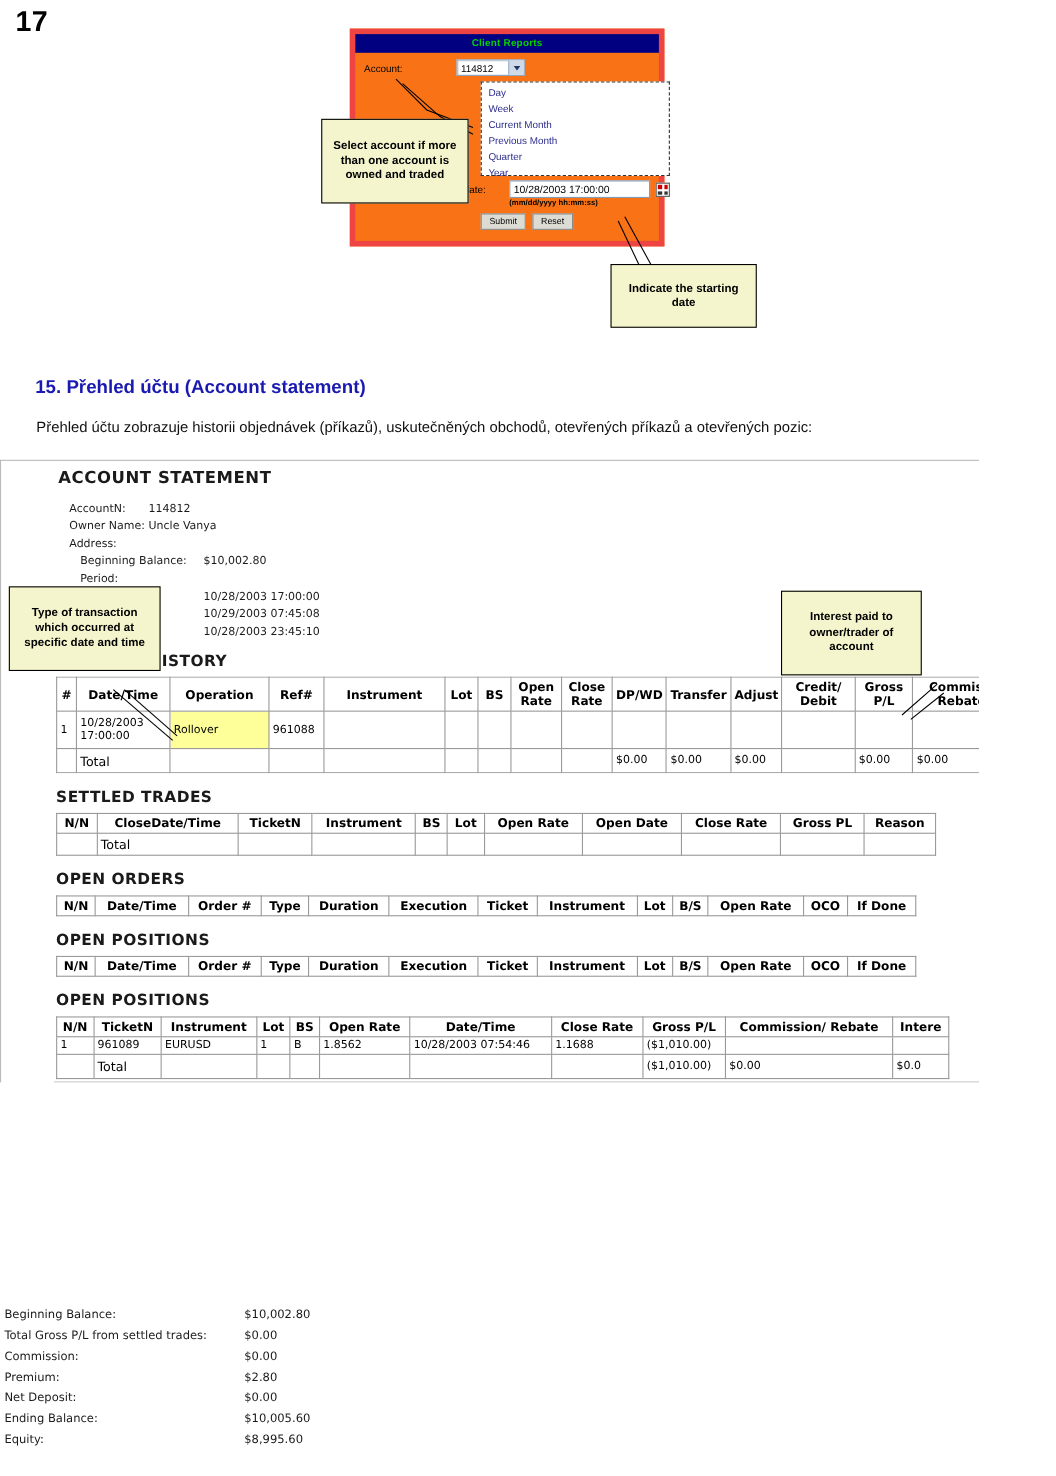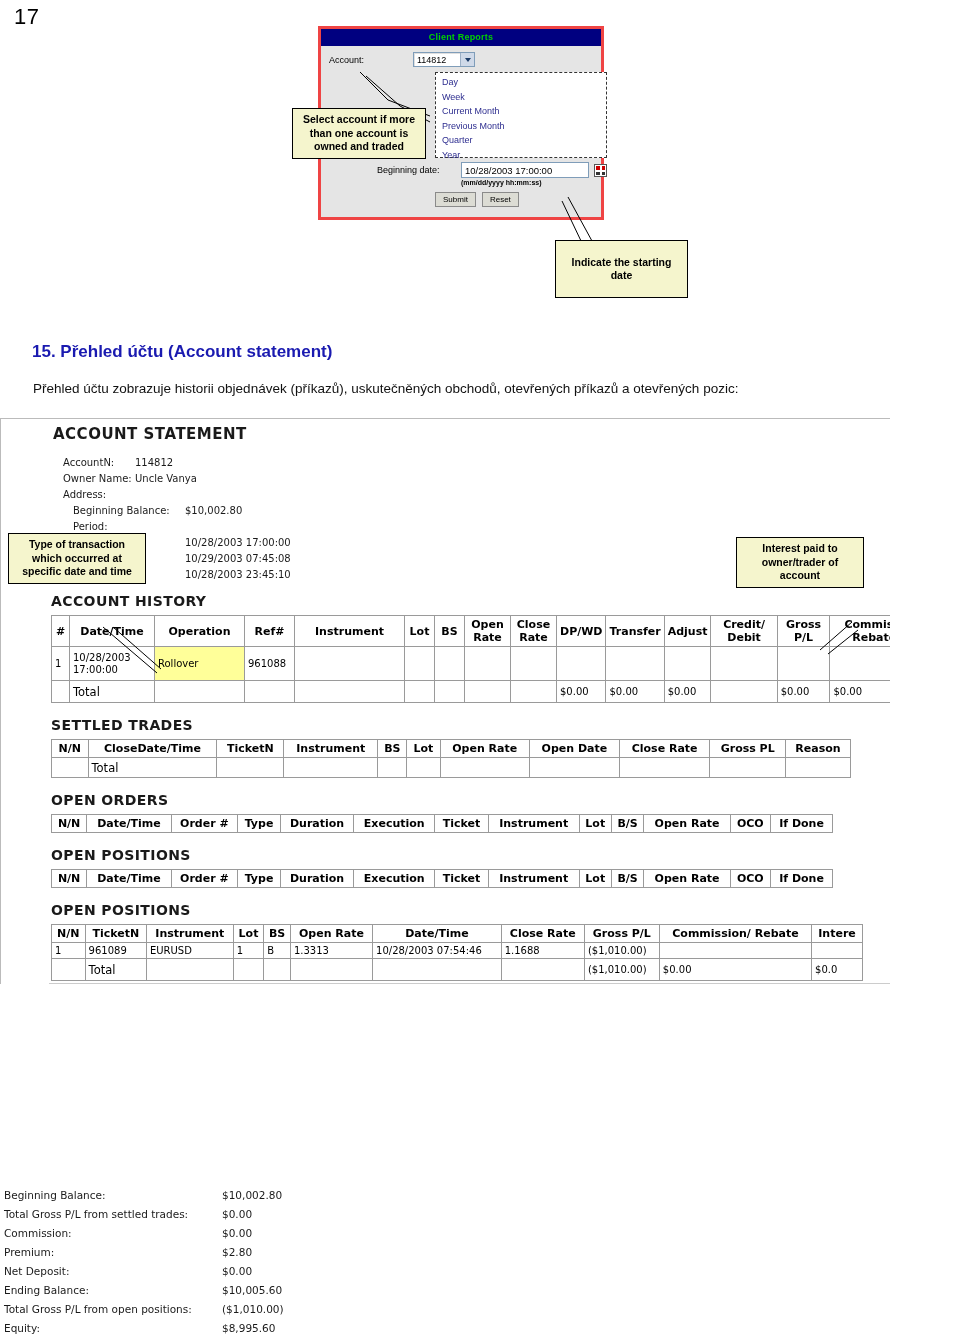--- a/index.html
+++ b/index.html
@@ -8,27 +8,27 @@
     width: 960px; height: 1342px;
     background: #ffffff;
     font-family: "Liberation Sans", sans-serif;
     overflow: hidden;
   }
   .page { position: relative; width: 960px; height: 1342px; background: #fff; }
 
   
   .page-number {
     position: absolute; left: 14px; top: 4px;
-    font-size: 22px; font-weight: normal; color: #000;
+    font-size: 26px; font-weight: bold; color: #000;
     letter-spacing: 0.5px;
   }
 
   
   .shot-top { position: absolute; left: 318px; top: 26px; width: 286px; }
-  .cr-window { border: 3px solid #ef4444; background: #e5e5e5; }
+  .cr-window { border: 5px solid #ef4444; background: #f97316; }
   .cr-title {
     background: #000080; color: #00d000;
     font-size: 9px; font-weight: bold; text-align: center;
     padding: 3px 0 4px; letter-spacing: .2px;
   }
   .cr-body { padding: 6px 8px 4px 8px; position: relative; }
   .cr-row { display: flex; align-items: center; font-size: 9px; color: #000; margin-bottom: 2px; }
   .cr-label { width: 84px; flex: none; font-size: 9px; }
   .cr-select {
     display: inline-flex; align-items: center; justify-content: space-between;
@@ -67,29 +67,29 @@
   .cr-btnrow { margin: 4px 0 6px 106px; display: flex; gap: 6px; }
   .cr-btn {
     border: 1px solid #8a8a8a; background: #dcdcd4; font-size: 8px;
     padding: 2px 7px; color: #000;
   }
 
   
   .callout {
     position: absolute; background: #f5f5cd; border: 1px solid #000;
     font-size: 10.5px; font-weight: bold; color: #000; text-align: center;
-    line-height: 13.5px; padding: 4px 6px; z-index: 20;
+    line-height: 13.5px; padding: 17px 6px; z-index: 20;
   }
   .leader { position: absolute; z-index: 19; }
 
   .callout-select { left: 292px; top: 108px; width: 134px; }
   .callout-start  { left: 555px; top: 240px; width: 133px; height: 58px;
                     display:flex; align-items:center; justify-content:center; }
   .callout-type   { left: 8px;  top: 533px; width: 138px; }
-  .callout-interest { left: 736px; top: 537px; width: 128px; }
+  .callout-interest { left: 710px; top: 537px; width: 128px; }
 
   
   .sec-title {
     position: absolute; left: 32px; top: 342px;
     font-size: 17px; font-weight: bold; color: #1a1ab0;
   }
   .sec-para {
     position: absolute; left: 33px; top: 381px; width: 900px;
     font-size: 13.5px; color: #111;
   }
@@ -426,21 +426,21 @@
         <th>Gross P/L</th>
         <th>Commission/ Rebate</th>
         <th>Intere</th>
       </tr>
       <tr>
         <td>1</td>
         <td>961089</td>
         <td>EURUSD</td>
         <td>1</td>
         <td>B</td>
-        <td>1.3313</td>
+        <td>1.8562</td>
         <td>10/28/2003 07:54:46</td>
         <td>1.1688</td>
         <td>($1,010.00)</td>
         <td></td>
         <td></td>
       </tr>
       <tr style="height:22px;">
         <td></td>
         <td class="cell-total">Total</td>
         <td></td>
@@ -476,24 +476,20 @@
         <span class="lbl">Premium:</span>
         <span class="val">$2.80</span>
       </div>
     <div class="row">
         <span class="lbl">Net Deposit:</span>
         <span class="val">$0.00</span>
       </div>
     <div class="row">
         <span class="lbl">Ending Balance:</span>
         <span class="val">$10,005.60</span>
-      </div>
-    <div class="row">
-        <span class="lbl">Total Gross P/L from open positions:</span>
-        <span class="val">($1,010.00)</span>
       </div>
     <div class="row">
         <span class="lbl">Equity:</span>
         <span class="val">$8,995.60</span>
       </div>
   </div>
 
   <svg class="leader" style="left:95px;top:625px;" width="110" height="55">
     <polyline points="8,2 62,48" fill="none" stroke="#000" stroke-width="1"></polyline>
     <polyline points="18,2 66,44" fill="none" stroke="#000" stroke-width="1"></polyline>

